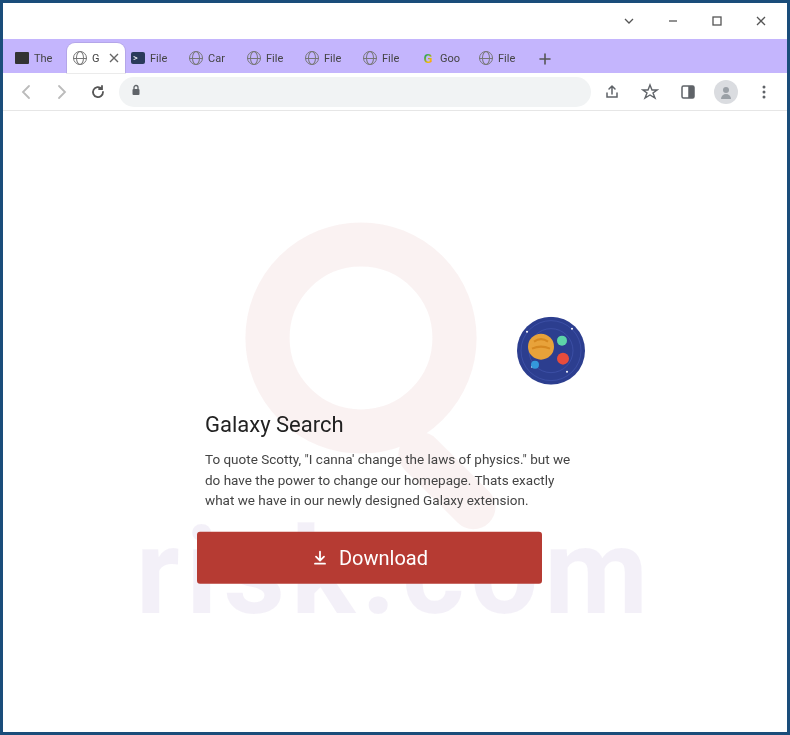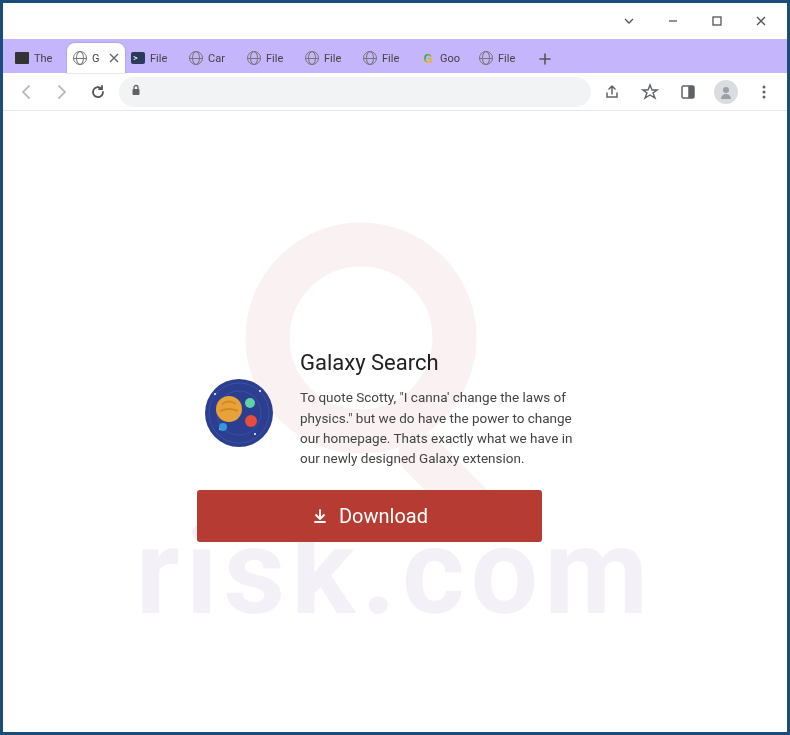--- a/index.html
+++ b/index.html
@@ -168,22 +168,23 @@
 .card-wrap {
   position: absolute;
   left: 50%;
   top: 54%;
   transform: translate(-50%, -50%);
   width: 380px;
 }
 .card-row {
   display: flex;
   gap: 27px;
-  align-items: center;
+  align-items: flex-end;
   margin-bottom: 22px;
+  flex-direction: column;
 }
 .planet-icon {
   width: 68px;
   height: 68px;
   flex-shrink: 0;
   margin-top: 8px;
 }
 .card-text {
   flex: 1;
 }

